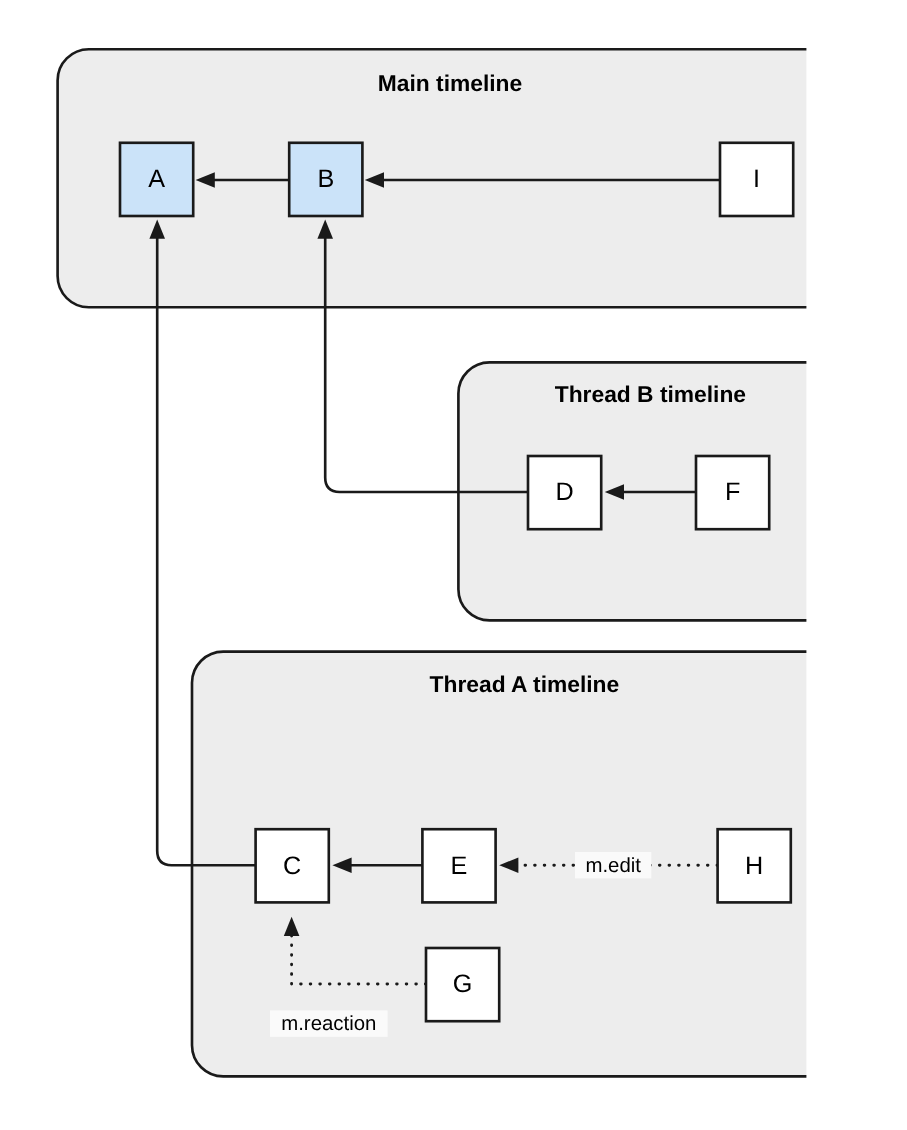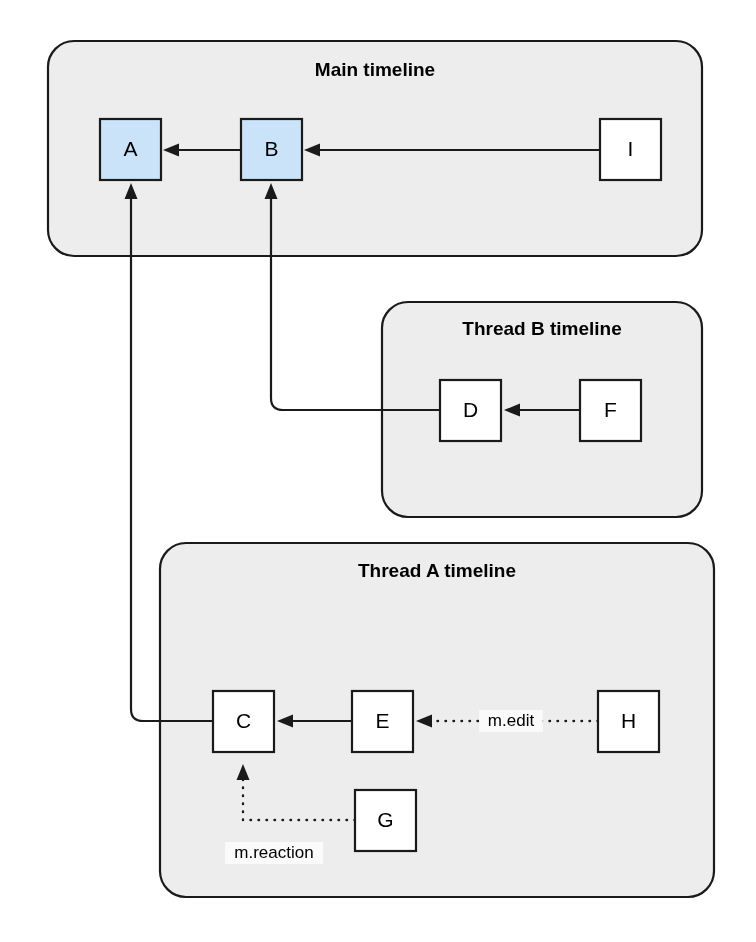--- a/index.html
+++ b/index.html
@@ -6,21 +6,21 @@
   html, body {
     margin: 0;
     padding: 0;
     background: #ffffff;
   }
   body {
     font-family: "Liberation Sans", sans-serif;
   }
   #diagram-root {
     position: relative;
-    width: 756px;
+    width: 672px;
     height: 942px;
     background: #ffffff;
     overflow: hidden;
   }
   svg.diagram-canvas {
     position: absolute;
     left: 0;
     top: 0;
     width: 756px;
     height: 942px;

